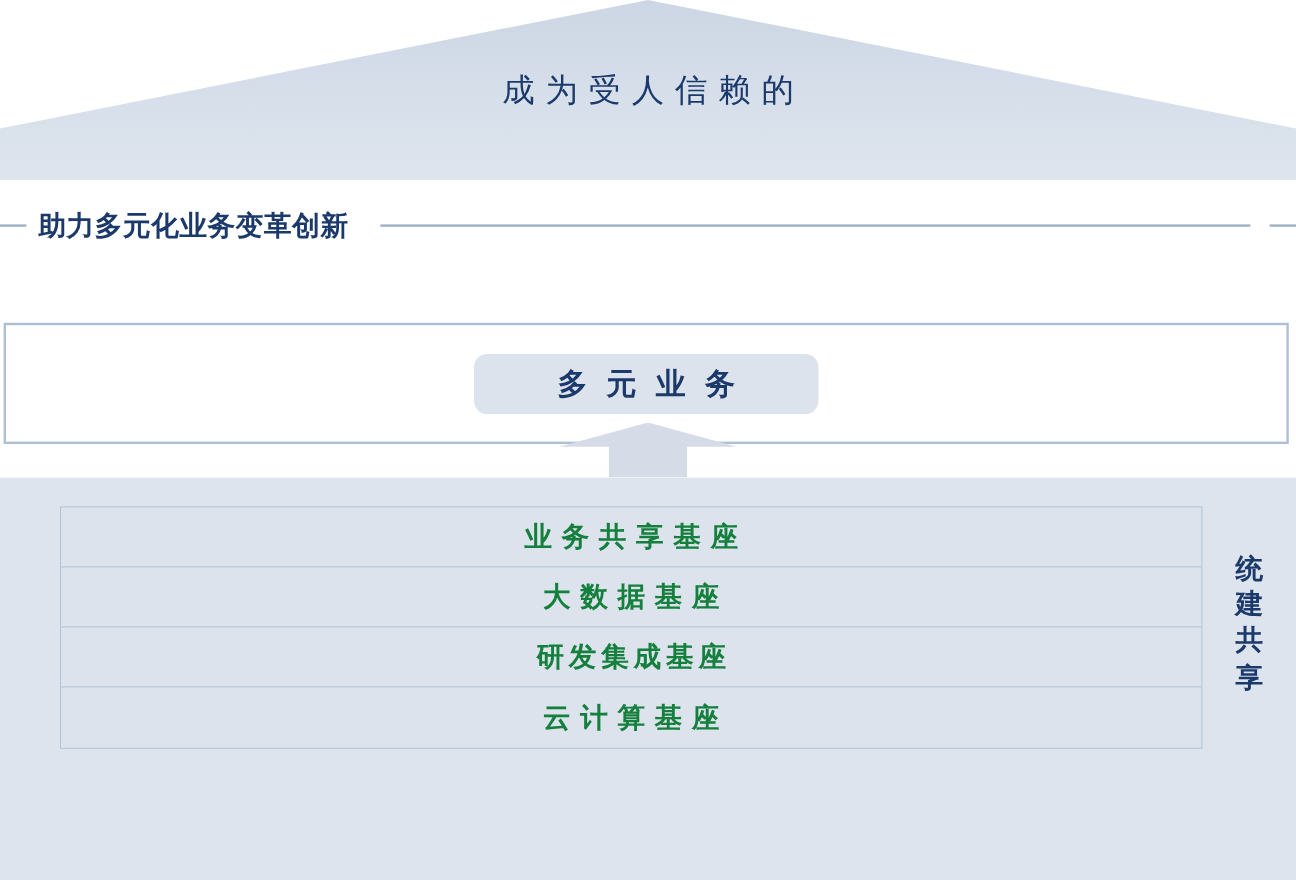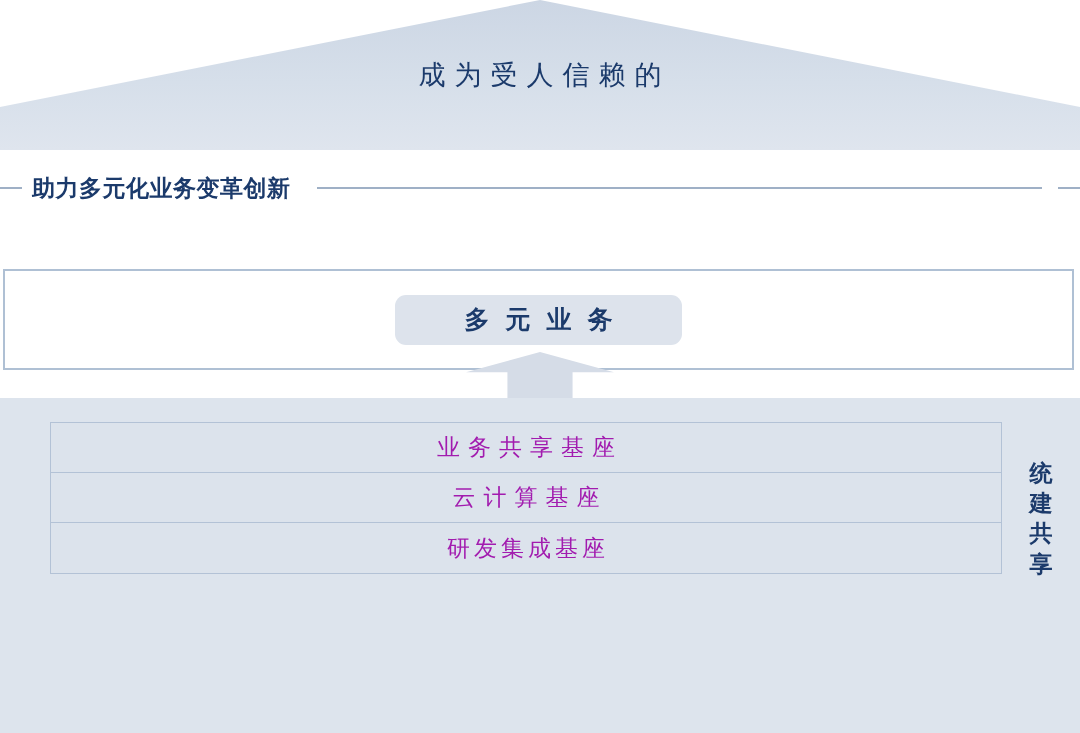--- a/index.html
+++ b/index.html
@@ -159,22 +159,22 @@
     box-sizing: border-box;
     border-bottom: 1px solid #b3c2d6;
     background: #dce3ec;
     display: flex;
     align-items: center;
     justify-content: center;
   }
   .base-row:last-child { border-bottom: none; }
   .base-row-text {
     font-size: 23px;
-    font-weight: 400;
-    color: #a21caf;
+    font-weight: 700;
+    color: #15803d;
     letter-spacing: 8px;
     text-indent: 8px;
   }
   .base-row-text.wide {
     letter-spacing: 22px;
     text-indent: 22px;
   }
   .base-row-text.tight {
     letter-spacing: 4px;
     text-indent: 4px;
@@ -220,22 +220,25 @@
 <div class="arrow-wrap">
   <div class="arrow"></div>
 </div>
 
 <div class="base-panel">
   <div class="rows-col">
     <div class="base-row">
       <span class="base-row-text">业务共享基座</span>
     </div>
     <div class="base-row">
+      <span class="base-row-text">大数据基座</span>
+    </div>
+    <div class="base-row">
+      <span class="base-row-text tight">研发集成基座</span>
+    </div>
+    <div class="base-row">
       <span class="base-row-text">云计算基座</span>
-    </div>
-    <div class="base-row">
-      <span class="base-row-text tight">研发集成基座</span>
     </div>
   </div>
   <div class="side-col">
     <span class="side-text">统建共享</span>
   </div>
 </div>
 
 </body></html>

